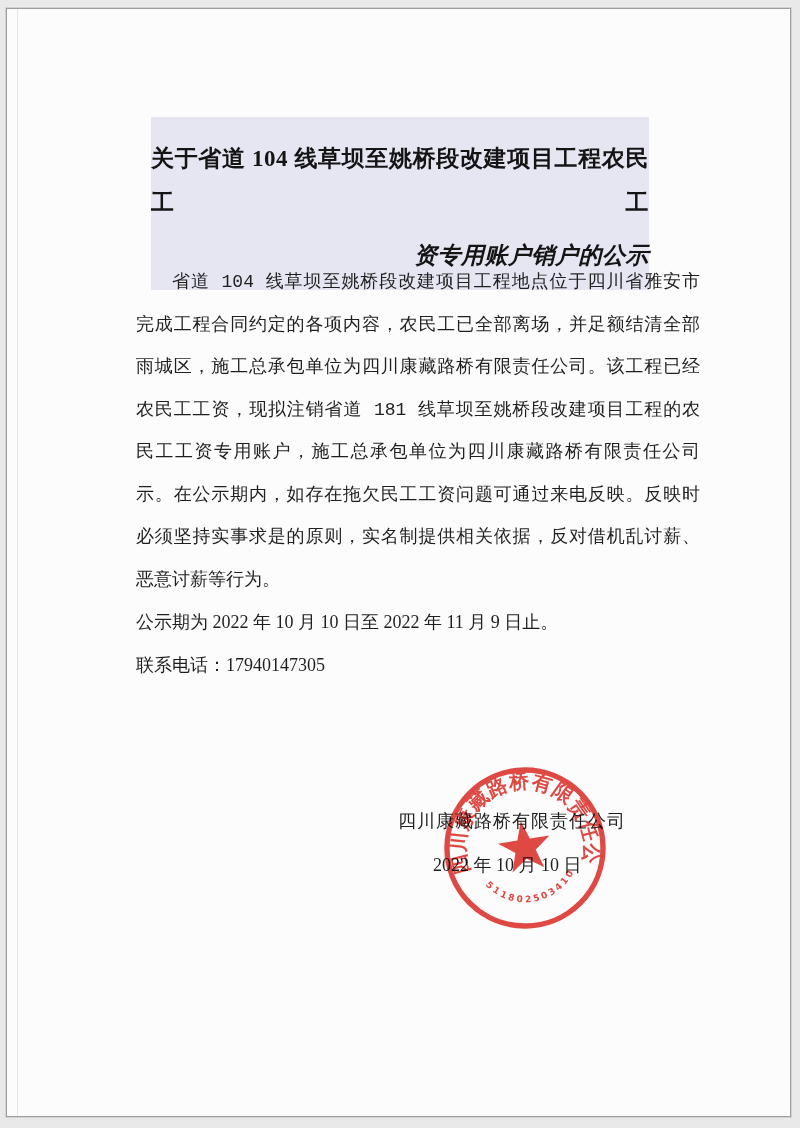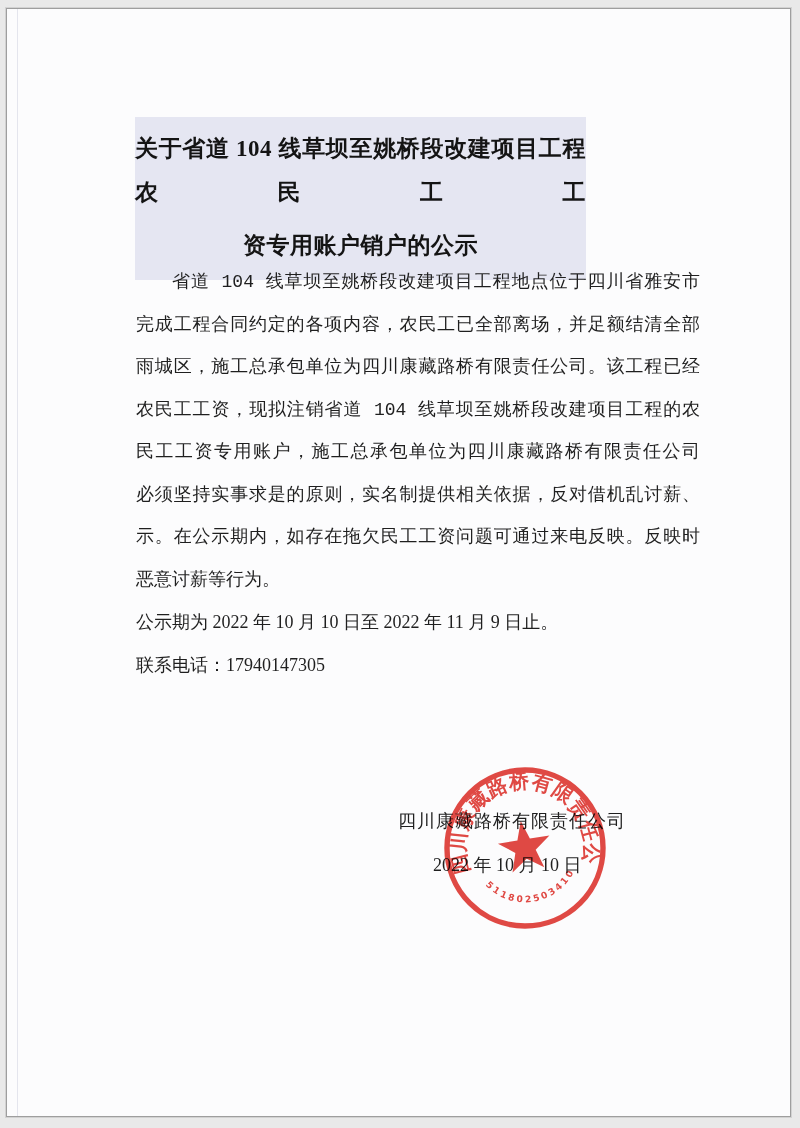--- a/index.html
+++ b/index.html
@@ -13,29 +13,29 @@
     position:absolute;left:6px;top:8px;width:783px;height:1107px;
     background:#fcfcfd;border:1px solid #9e9e9e;
     box-shadow:0 0 0 1px #d2d2d2;
   }
   .paper-edge-line{
     position:absolute;left:10px;top:0;width:1px;height:100%;
     background:rgba(120,125,165,.18);
   }
   
   .title-block{
-    position:absolute;left:128px;top:108px;width:451px;
-    background:#e5e6f2;padding:10px 0 12px 0;
+    position:absolute;left:144px;top:108px;width:498px;
+    background:#e5e6f2;padding:20px 0 12px 0;
   }
   .title-line{
     font-size:23px;font-weight:700;color:#141414;line-height:44px;
     letter-spacing:.5px;
   }
   .title-line.l1{text-align:justify;text-align-last:justify;}
-  .title-line.l2{text-align:center;margin-top:9px;}
+  .title-line.l2{text-align:right;margin-top:9px;font-style:italic;}
   
   .doc-body{
     position:absolute;left:129px;top:252px;width:564px;
     font-size:18px;color:#1f1f1f;line-height:42.5px;
   }
   .body-line{text-align:justify;text-align-last:justify;font-family:Liberation Mono, monospace;}
   .body-line.indent{text-indent:36px;}
   .body-line.last,.plain{text-align:center;text-align-last:left;}
   
   .sig-company{
@@ -71,24 +71,24 @@
 
   <div class="title-block">
     <div class="title-line l1">关于省道 104 线草坝至姚桥段改建项目工程农民工工</div>
     <div class="title-line l2">资专用账户销户的公示</div>
   </div>
 
   <div class="doc-body">
     <div class="body-line indent">省道 104 线草坝至姚桥段改建项目工程地点位于四川省雅安市</div>
     <div class="body-line">完成工程合同约定的各项内容，农民工已全部离场，并足额结清全部</div>
     <div class="body-line">雨城区，施工总承包单位为四川康藏路桥有限责任公司。该工程已经</div>
-    <div class="body-line">农民工工资，现拟注销省道 104 线草坝至姚桥段改建项目工程的农</div>
+    <div class="body-line">农民工工资，现拟注销省道 181 线草坝至姚桥段改建项目工程的农</div>
     <div class="body-line">民工工资专用账户，施工总承包单位为四川康藏路桥有限责任公司</div>
+    <div class="body-line">示。在公示期内，如存在拖欠民工工资问题可通过来电反映。反映时</div>
     <div class="body-line">必须坚持实事求是的原则，实名制提供相关依据，反对借机乱讨薪、</div>
-    <div class="body-line">示。在公示期内，如存在拖欠民工工资问题可通过来电反映。反映时</div>
     <div class="body-line last">恶意讨薪等行为。</div>
     <div class="plain">公示期为 2022 年 10 月 10 日至 2022 年 11 月 9 日止。</div>
     <div class="plain">联系电话：17940147305</div>
   </div>
 
   <div class="sig-company">四川康藏路桥有限责任公司</div>
   <div class="sig-date">2022 年 10 月 10 日</div>
 
   <div class="seal" style="color: rgb(224, 58, 52);">
     <svg viewBox="0 0 200 200">

